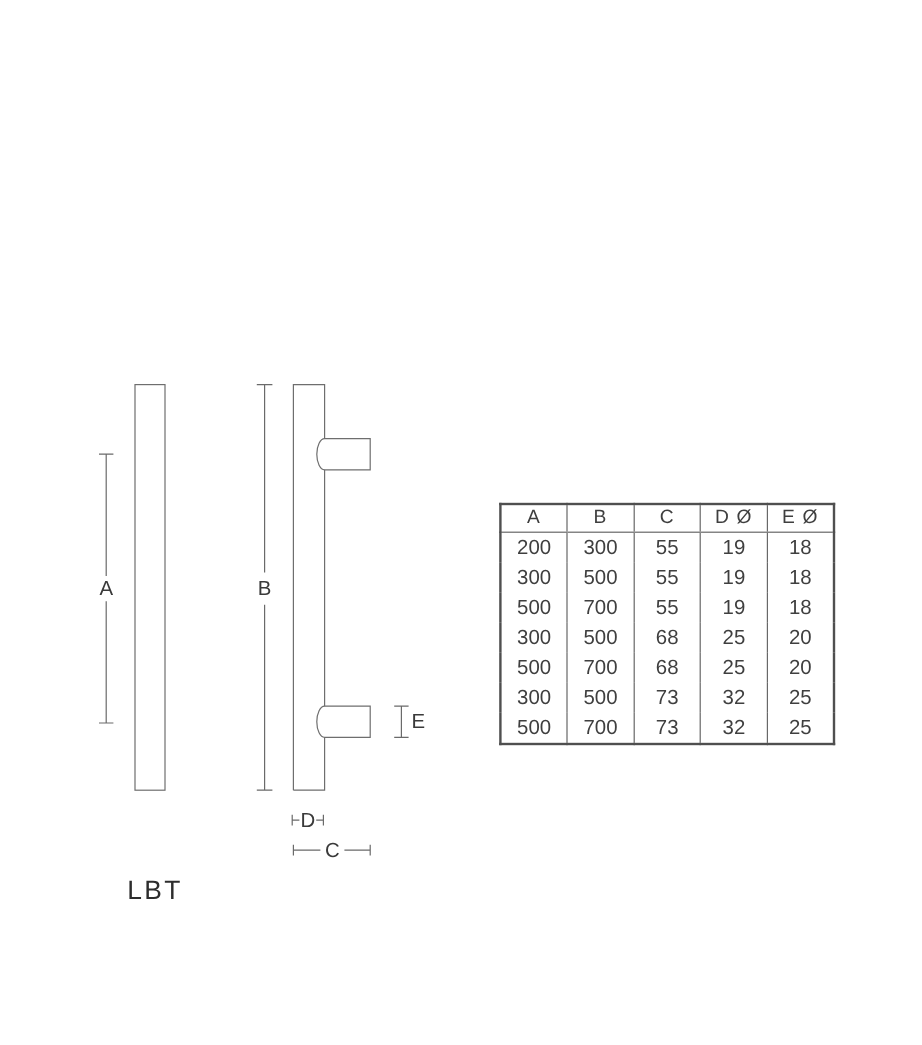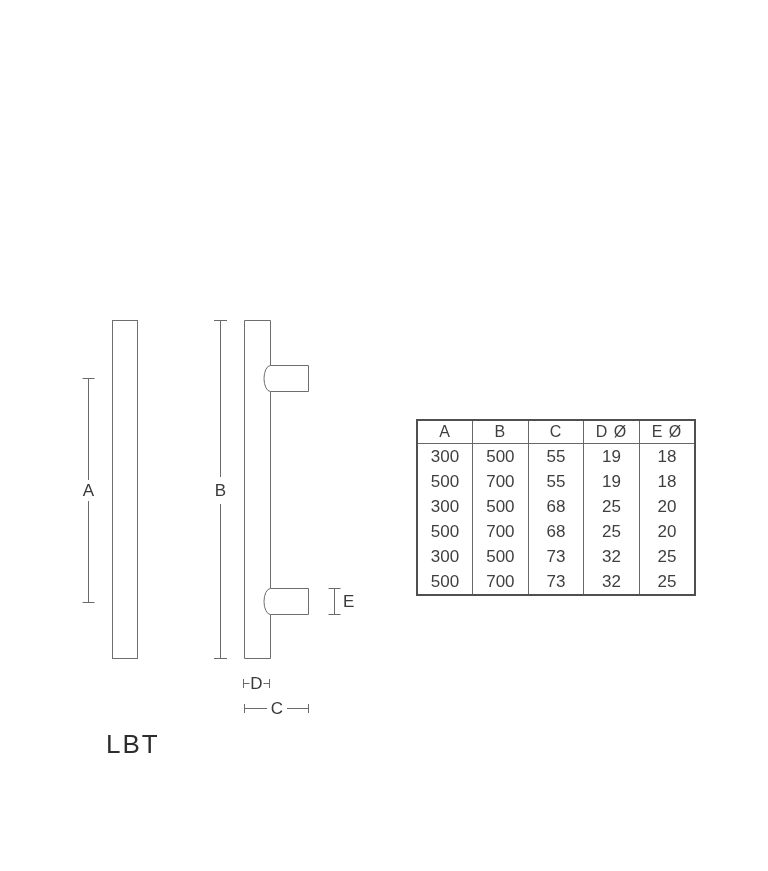--- a/index.html
+++ b/index.html
@@ -21,21 +21,21 @@
   .drawing-svg text {
     fill: #3a3a3a;
     font-size: 17px;
     font-family: "Liberation Sans", sans-serif;
   }
 
   
   .product-name {
     position: absolute;
     left: 106px; top: 729px;
-    font-size: 26px;
+    font-size: 22px;
     letter-spacing: 2px;
     color: #2d2d2d;
   }
 
   
   .spec-table {
     position: absolute;
     left: 416px; top: 419px;
     width: 280px;
     border-collapse: collapse;
@@ -109,20 +109,27 @@
     <tr id="header-row">
         <th>A</th>
         <th>B</th>
         <th>C</th>
         <th>D Ø</th>
         <th>E Ø</th>
       </tr>
   </thead>
   <tbody id="table-body">
       <tr>
+        <td>200</td>
+        <td>300</td>
+        <td>55</td>
+        <td>19</td>
+        <td>18</td>
+      </tr>
+      <tr>
         <td>300</td>
         <td>500</td>
         <td>55</td>
         <td>19</td>
         <td>18</td>
       </tr>
       <tr>
         <td>500</td>
         <td>700</td>
         <td>55</td>

